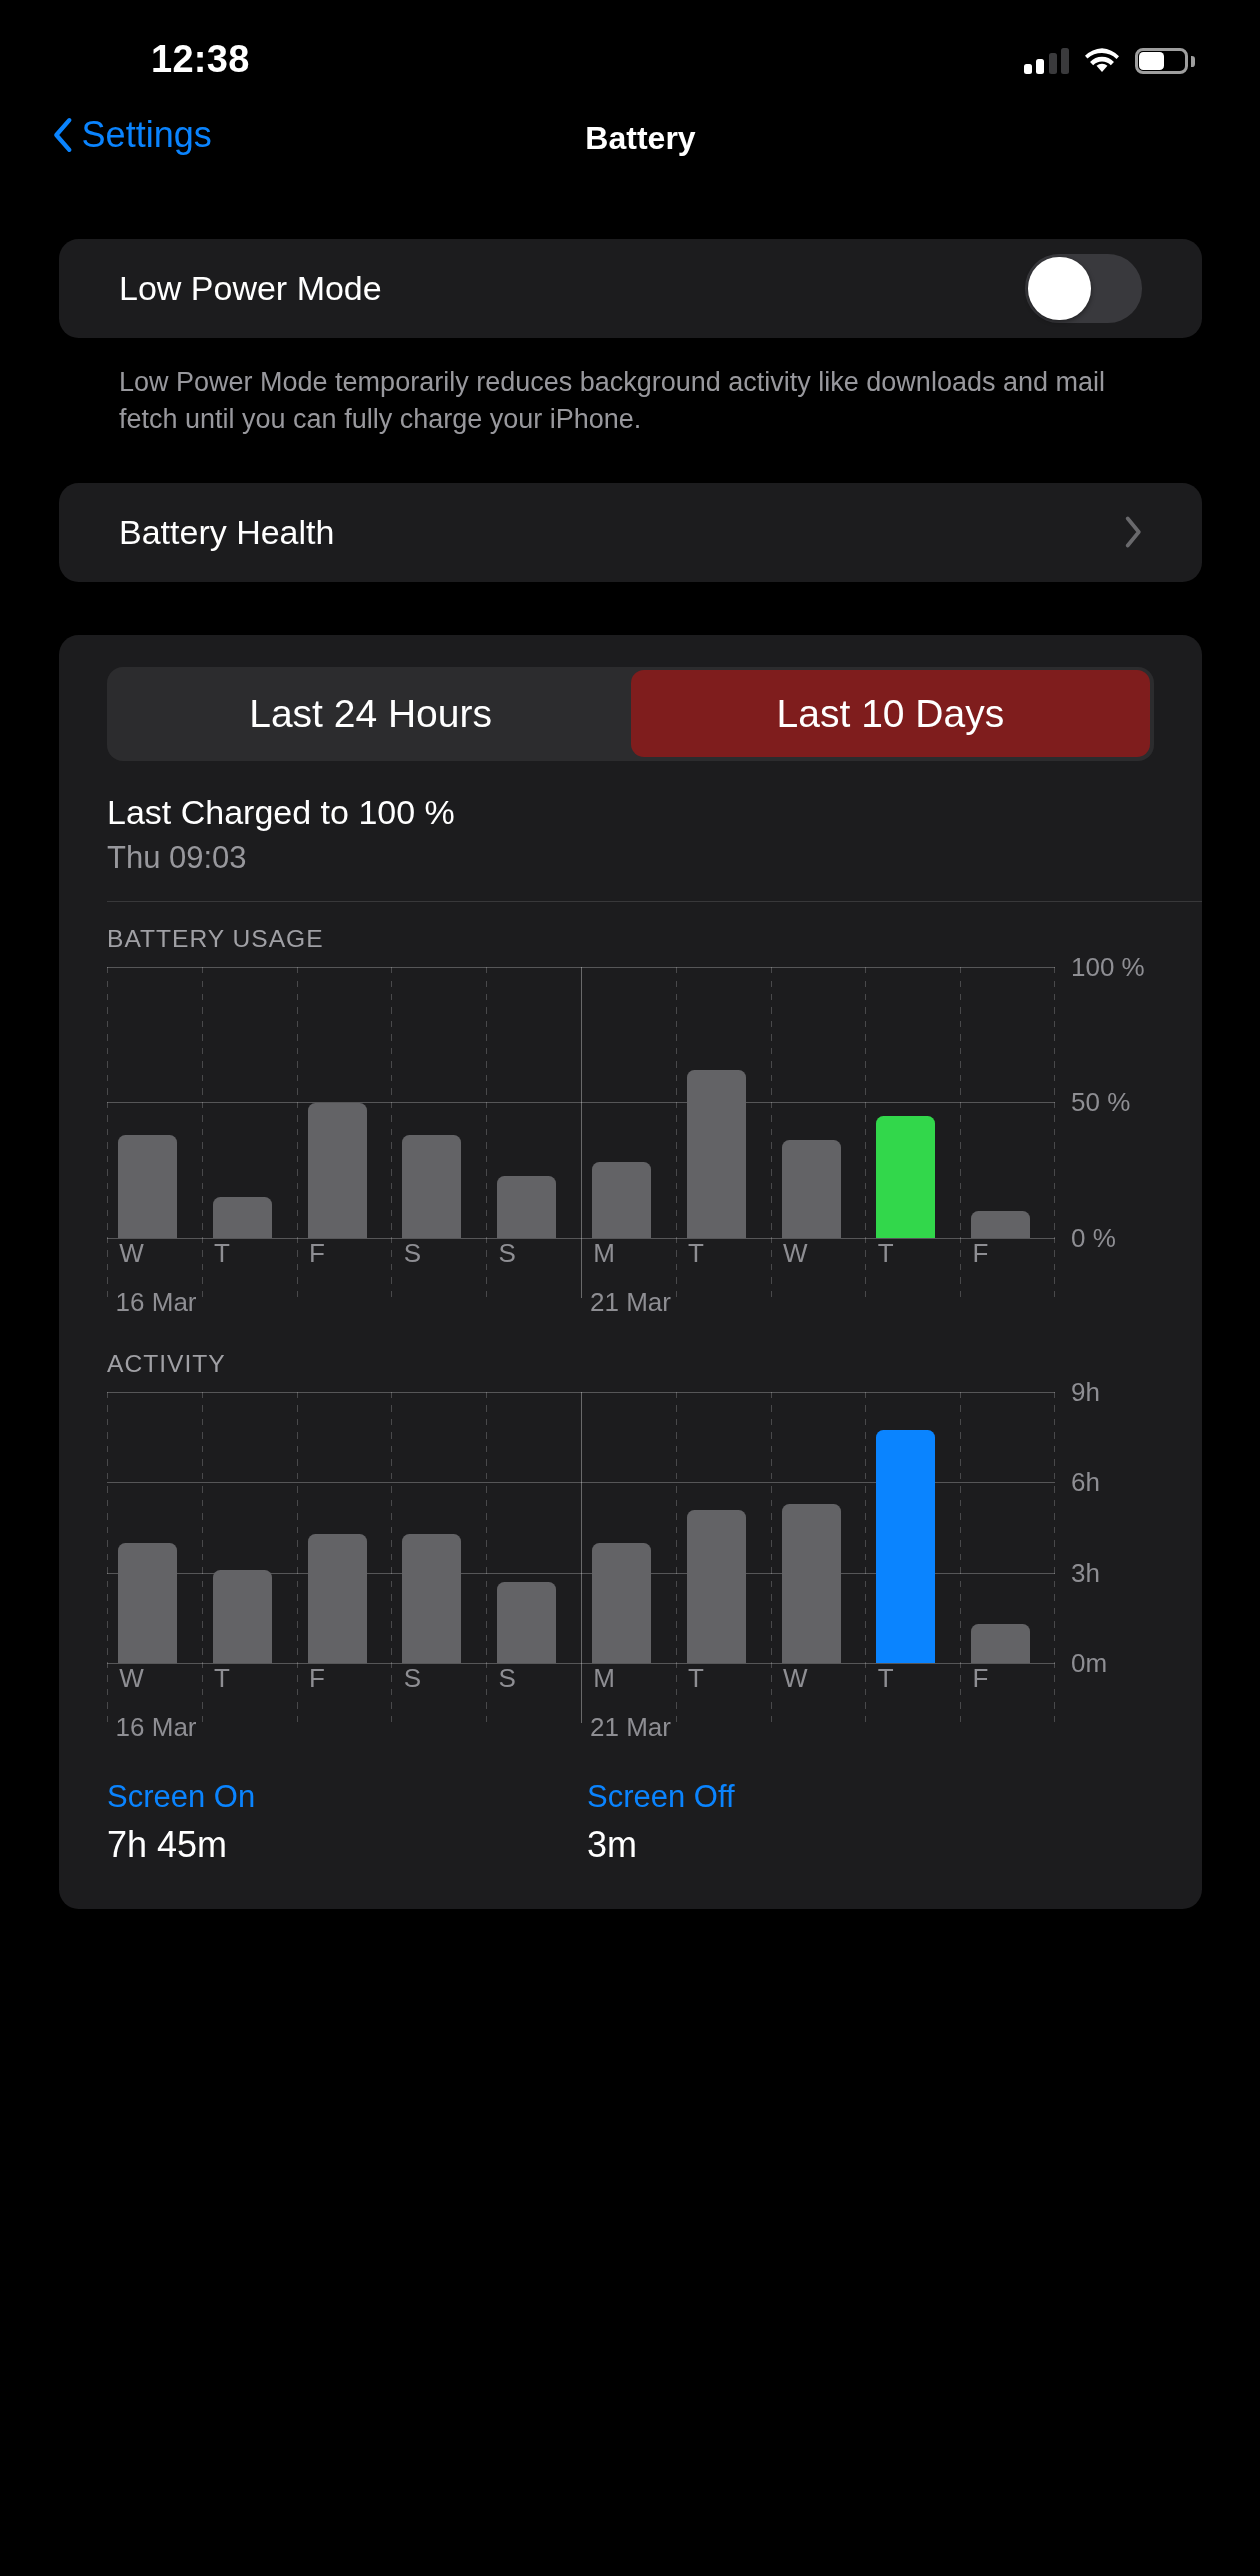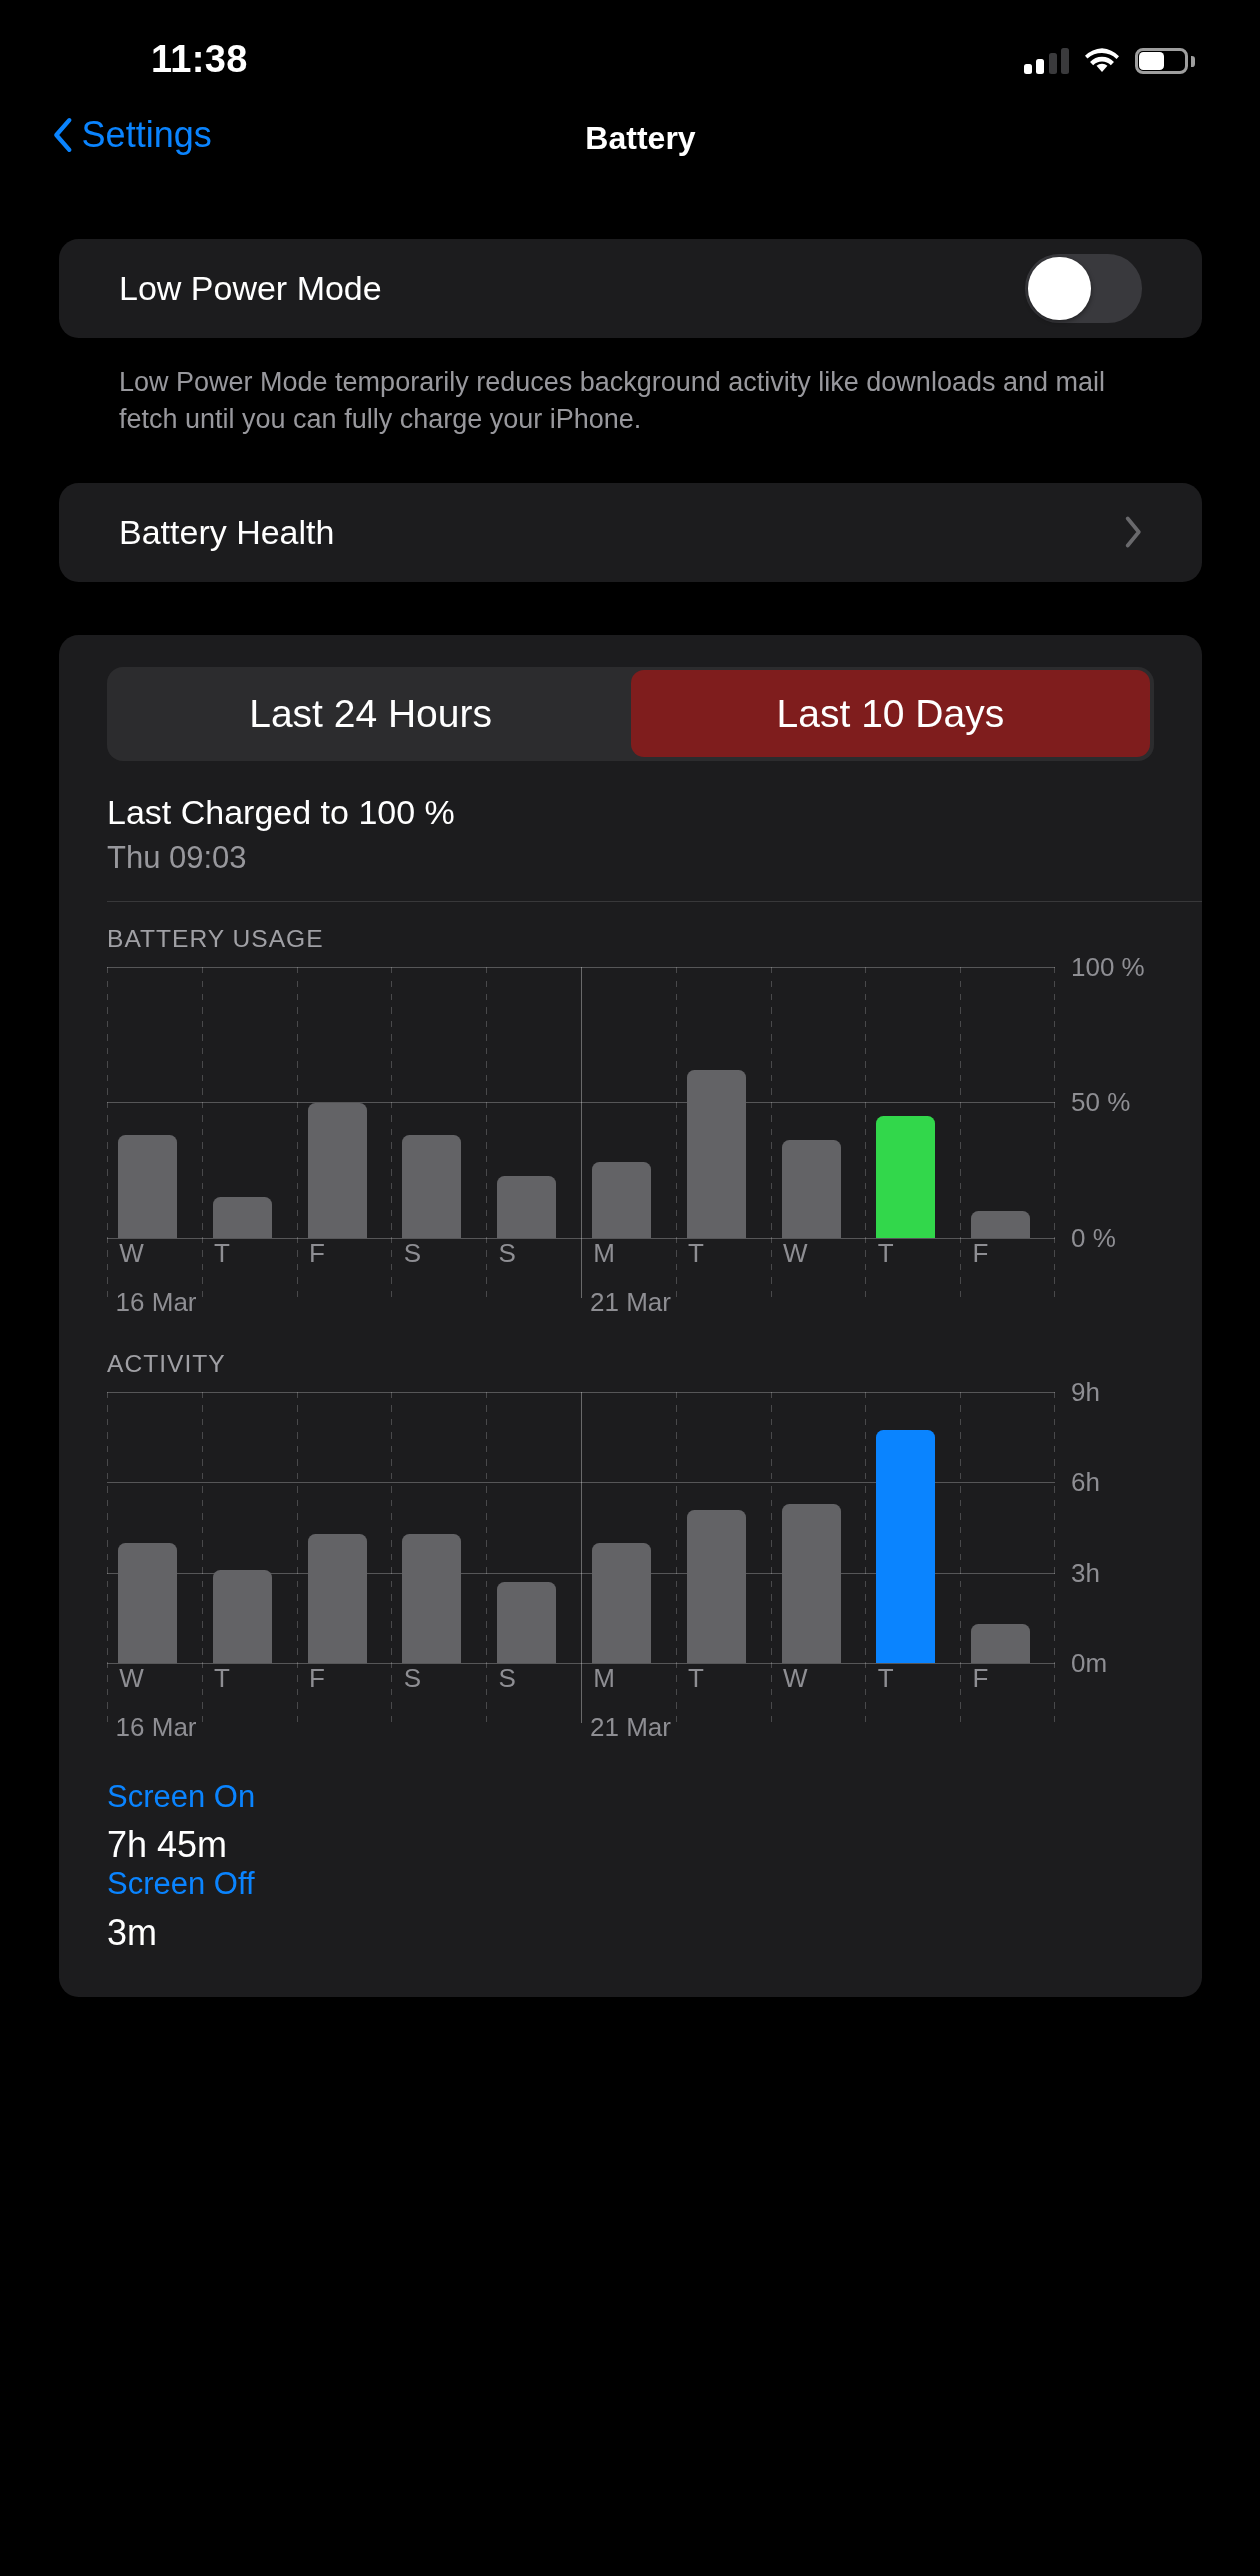--- a/index.html
+++ b/index.html
@@ -187,31 +187,31 @@
 
   .daterow{
     position:relative; margin-left:48px; width:948px; height:48px;
   }
   .datelab{
     position:absolute; font-size:26px; color:#8e8e93; top:8.6px;
   }
 
   
   .screenstats{
-    display:flex; margin:27px 0 0 48px; width:960px;flex-direction:column;
+    display:flex; margin:27px 0 0 48px; width:960px;
   }
   .ss-col{ width:50%; }
   .ss-title{ font-size:31px; color:#0a84ff; }
   .ss-val{ font-size:36px; color:#fff; margin-top:9.8px; }
 </style>
 </head>
 <body>
 
 <div class="statusbar">
-  <div class="sb-time">11:38</div>
+  <div class="sb-time">12:38</div>
   <div class="sb-right">
     <div class="signal">
       <i></i>
         <i></i>
         <i></i>
         <i></i>
     </div>
     <div class="wifi">
       <svg viewBox="0 0 56 42" width="34" height="26">
         <path d="M28 39 L19 29 a13 13 0 0 1 18 0 Z" fill="#fff"></path>

